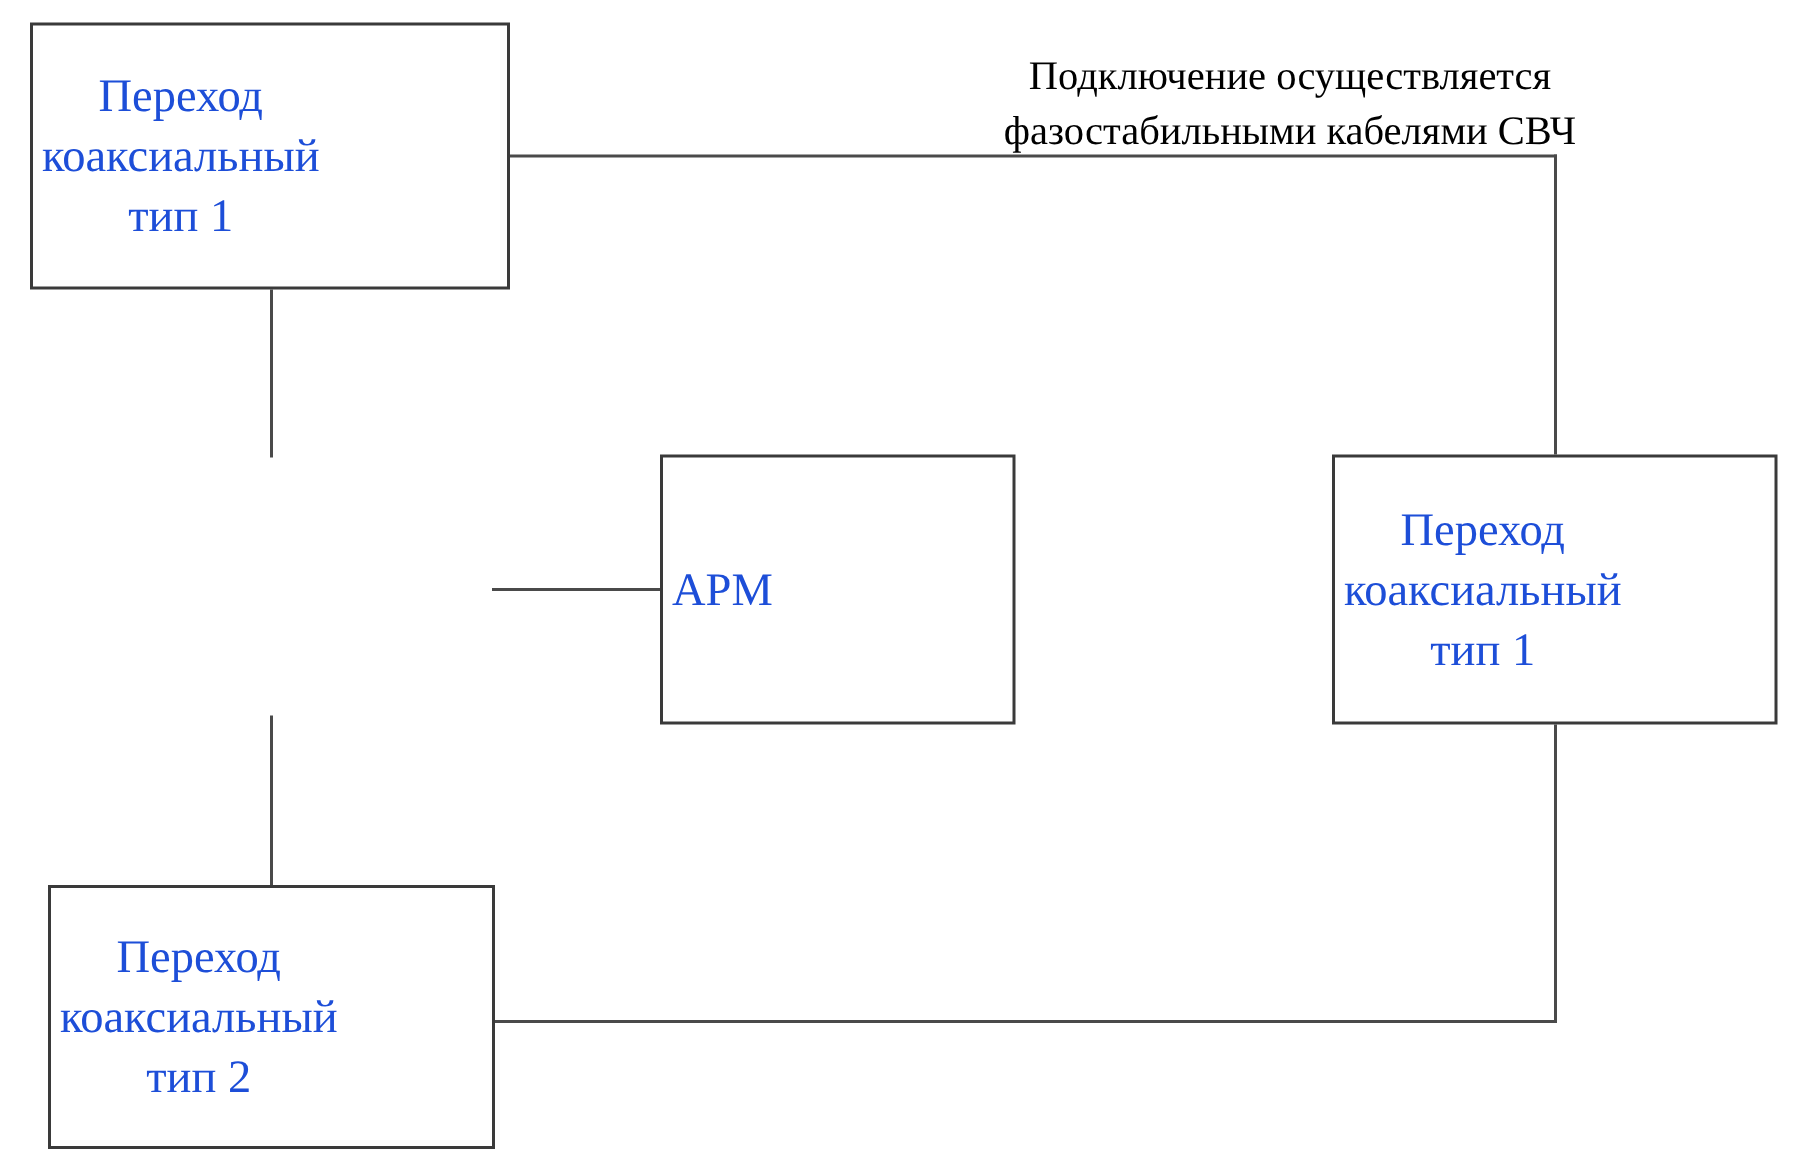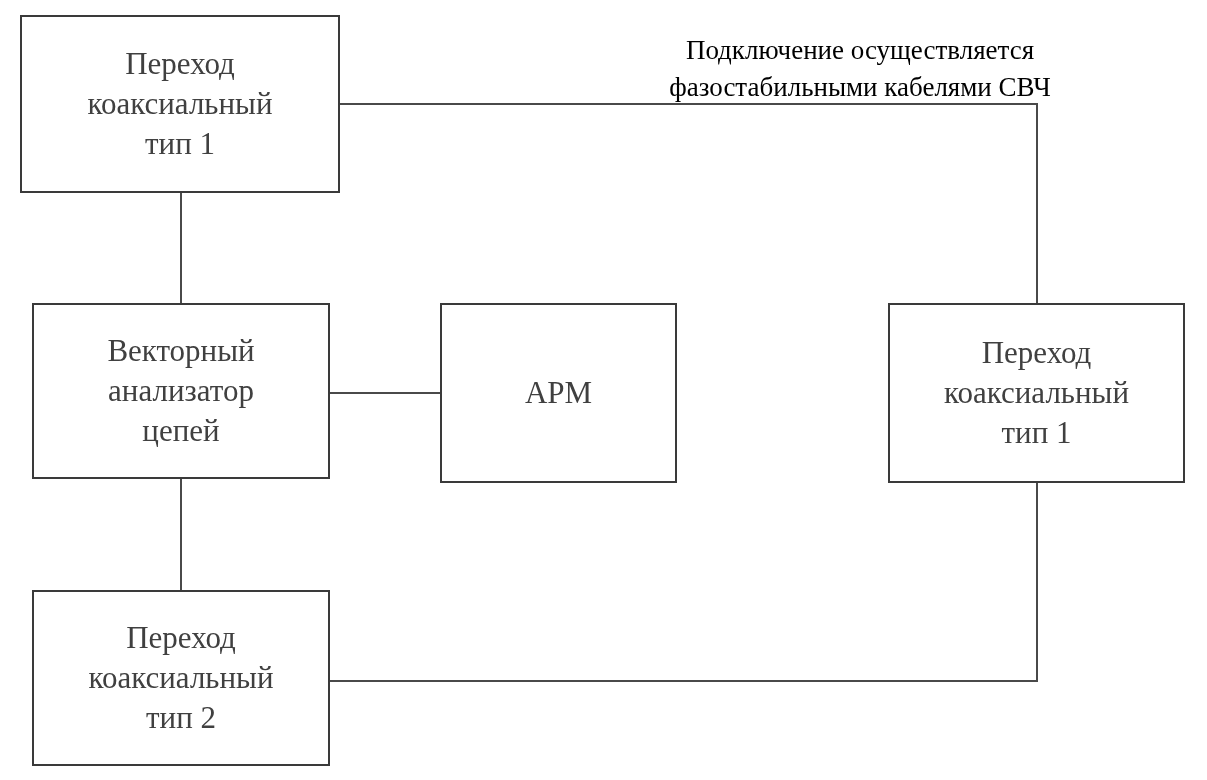--- a/index.html
+++ b/index.html
@@ -20,26 +20,25 @@
     overflow: hidden;
   }
   
   .box {
     position: absolute;
     box-sizing: border-box;
     border: 2px solid #3a3a3a;
     background: #ffffff;
     display: flex;
     align-items: center;
-    justify-content: center;
     text-align: center;
     line-height: 1.30;
     font-size: 31px;
     font-family: "Liberation Serif", "DejaVu Serif", serif;
-    color: #404040;
+    color: #1d4ed8;
     z-index: 3;
   }
   .box .box-label {
     display: block;
     padding: 0 6px;
     white-space: pre-line;
   }
 
   #box-coax-top      { left: 20px;  top: 15px;  width: 320px; height: 178px; }
   #box-vna           { left: 32px;  top: 303px; width: 298px; height: 176px; }
@@ -96,25 +95,20 @@
   <div class="line v" id="line-left-v-top"></div>
   <div class="line v" id="line-left-v-bot"></div>
   <div class="line h" id="line-vna-arm"></div>
 
   <div class="box" id="box-coax-top">
     <span class="box-label">Переход
 коаксиальный
 тип 1</span>
   </div>
 
-  <div class="box" id="box-vna">
-    <span class="box-label">Векторный
-анализатор
-цепей</span>
-  </div>
 
   <div class="box" id="box-arm">
     <span class="box-label">АРМ</span>
   </div>
 
   <div class="box" id="box-coax-right">
     <span class="box-label">Переход
 коаксиальный
 тип 1</span>
   </div>

